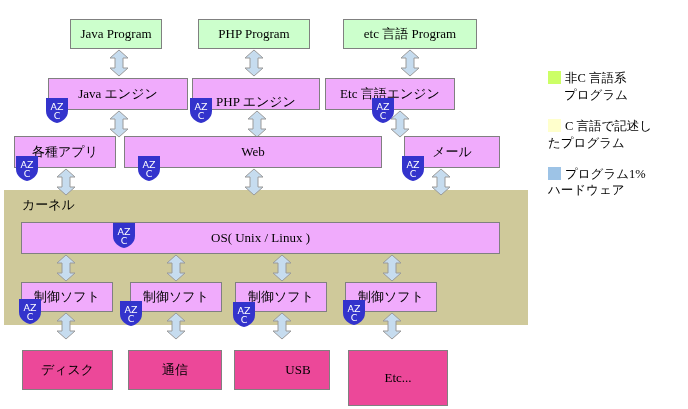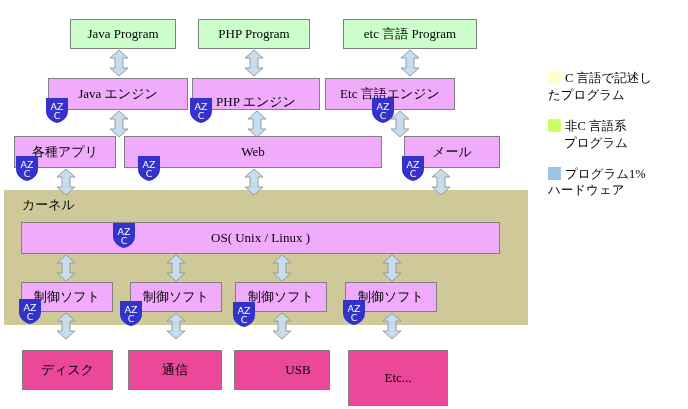--- a/index.html
+++ b/index.html
@@ -180,21 +180,21 @@
           <polygon points="11,1 20,9 15,9 15,19 20,19 11,27 2,19 7,19 7,9 2,9" fill="#C6DCEF" stroke="#9A9A9A" stroke-width="1" stroke-linejoin="miter"></polygon>
         </svg>
       </div>
       <div class="arrow" style="left: 381px; top: 312px;">
         <svg viewBox="0 0 22 28" xmlns="http://www.w3.org/2000/svg">
           <polygon points="11,1 20,9 15,9 15,19 20,19 11,27 2,19 7,19 7,9 2,9" fill="#C6DCEF" stroke="#9A9A9A" stroke-width="1" stroke-linejoin="miter"></polygon>
         </svg>
       </div>
     </div>
   <div id="layer-boxes">
-      <div class="box green" style="left: 70px; top: 19px; width: 106px; height: 30px;">
+      <div class="box green" style="left: 70px; top: 19px; width: 92px; height: 30px;">
         <span>Java Program</span>
       </div>
       <div class="box green" style="left: 198px; top: 19px; width: 112px; height: 30px;">
         <span>PHP Program</span>
       </div>
       <div class="box green" style="left: 343px; top: 19px; width: 134px; height: 30px;">
         <span>etc 言語 Program</span>
       </div>
       <div class="box yellow" style="left: 48px; top: 78px; width: 140px; height: 32px;">
         <span>Java エンジン</span>
@@ -316,18 +316,18 @@
       <div class="shield" style="left: 341px; top: 298px;">
         <svg viewBox="0 0 26 28" xmlns="http://www.w3.org/2000/svg">
           <path d="M2,2 H24 V15 C24,22 18,26 13,27 C8,26 2,22 2,15 Z" fill="#3333CC"></path>
           <text x="13" y="13.5" font-family="DejaVu Sans, sans-serif" font-size="9.5" fill="#ffffff" text-anchor="middle">AZ</text>
           <text x="13" y="22.5" font-family="DejaVu Sans, sans-serif" font-size="9.5" fill="#ffffff" text-anchor="middle">C</text>
         </svg>
       </div>
     </div>
 
   <div class="legend" id="legend">
+      <div class="legend-entry le1"><span class="swatch" style="background: rgb(204, 255, 102);"></span><span class="legend-text">非C 言語系</span><span class="legend-line2">プログラム</span></div>
       <div class="legend-entry le2"><span class="swatch" style="background: rgb(255, 255, 204);"></span><span class="legend-text">C 言語で記述し</span><span class="legend-line2">たプログラム</span></div>
-      <div class="legend-entry le1"><span class="swatch" style="background: rgb(204, 255, 102);"></span><span class="legend-text">非C 言語系</span><span class="legend-line2">プログラム</span></div>
       <div class="legend-entry le3"><span class="swatch" style="background: rgb(157, 195, 230);"></span><span class="legend-text">プログラム1%</span><span class="legend-line3">ハードウェア</span></div>
     </div>
 
 </div>
 
 </body></html>

